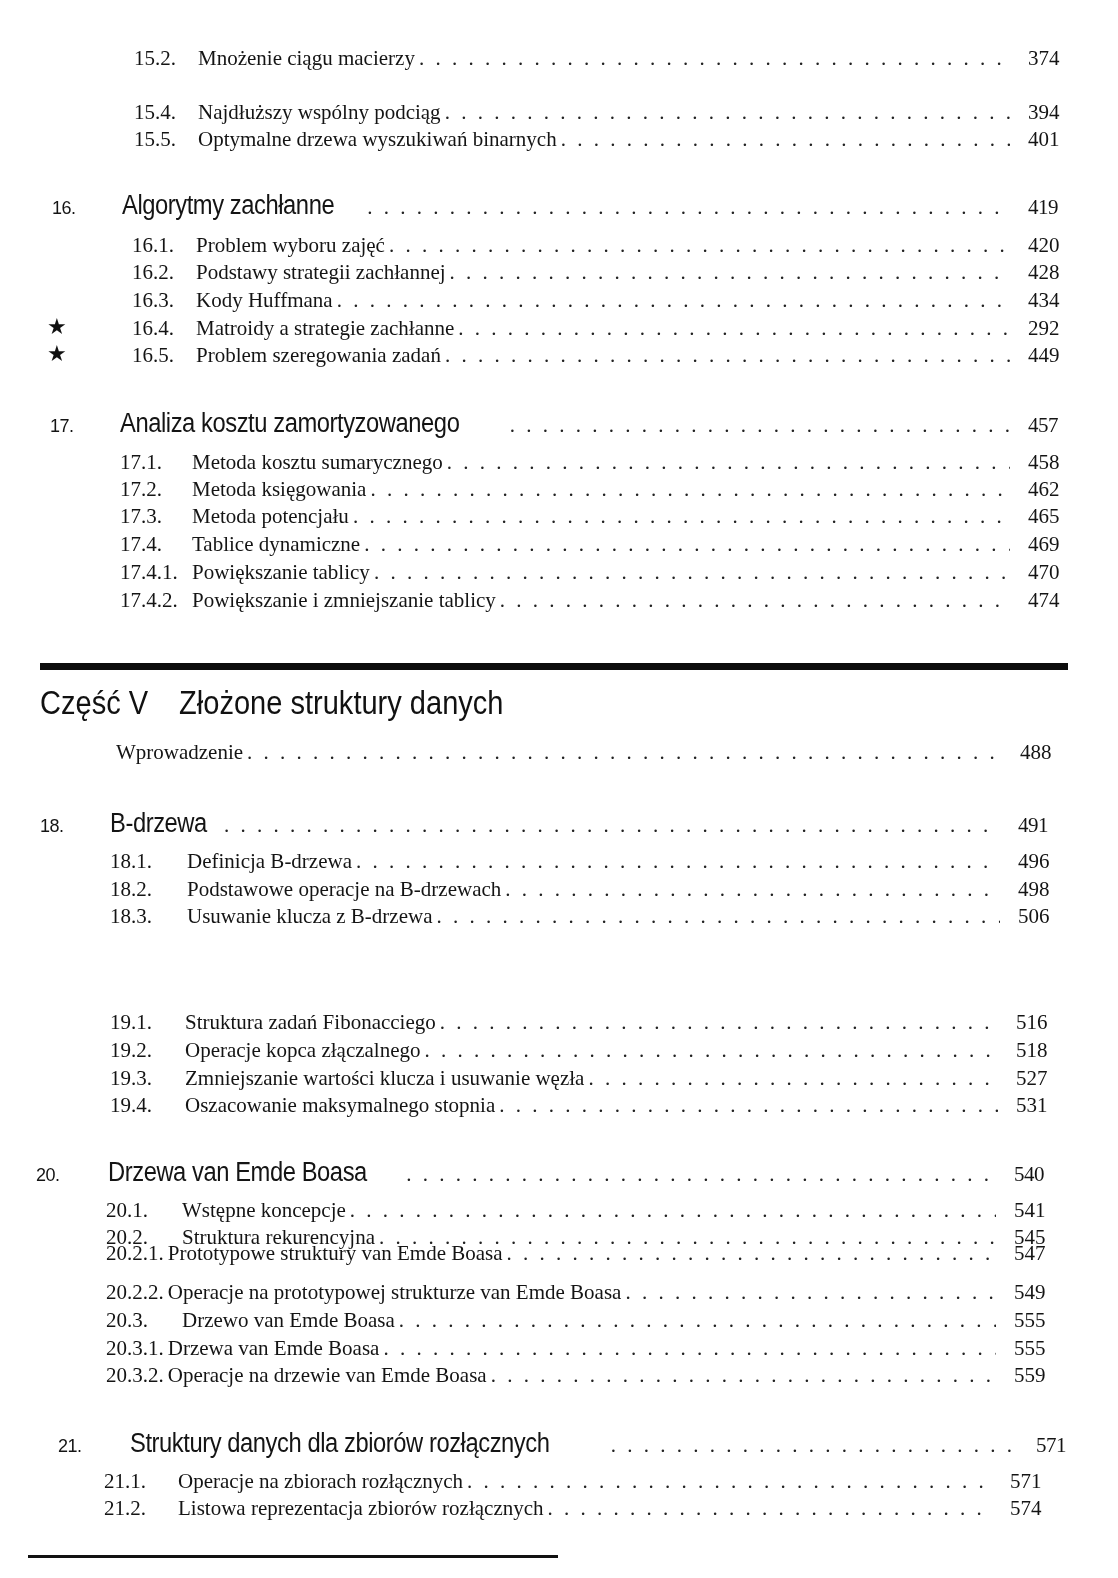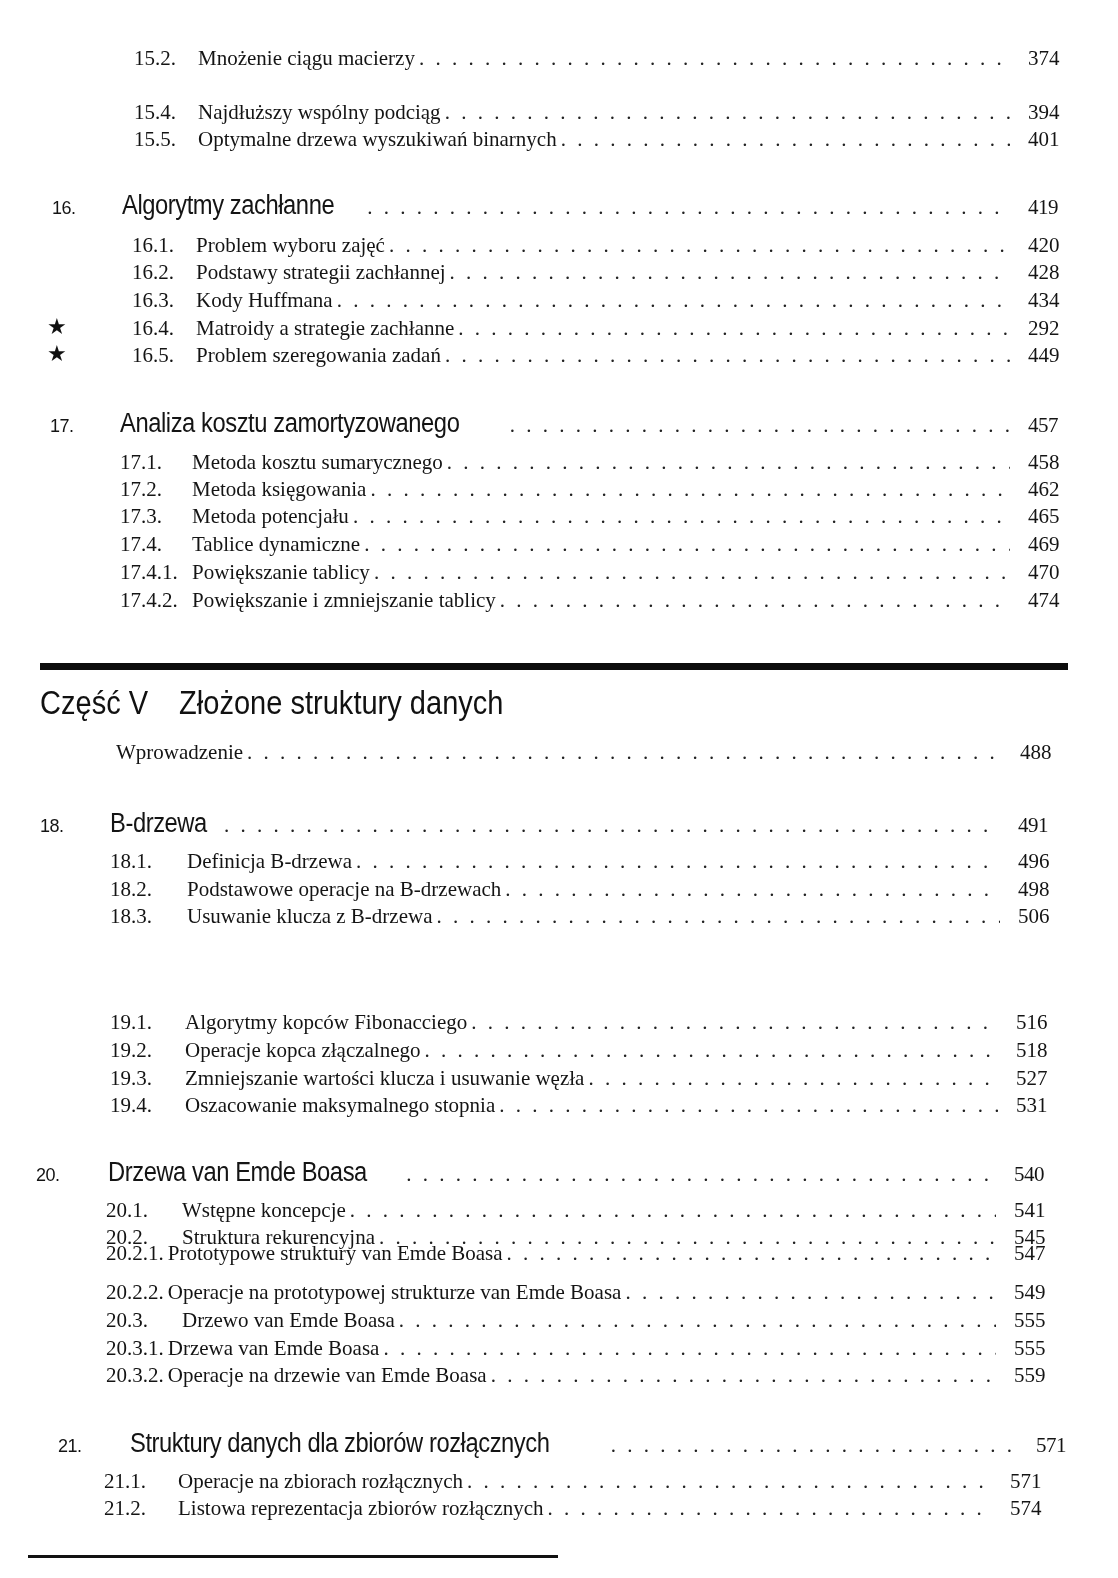--- a/index.html
+++ b/index.html
@@ -250,21 +250,21 @@
   </div>
   <div class="row serif" style="left:110px; top:904px; width:954px;">
     <span class="num" style="width:77px">18.3.</span>
     <span class="title">Usuwanie klucza z B-drzewa</span>
     <span class="leader"></span>
     <span class="page-no">506</span>
   </div>
 
   <div class="row serif" style="left:110px; top:1010px; width:952px;">
     <span class="num" style="width:75px">19.1.</span>
-    <span class="title">Algorytmy kopców Fibonacciego</span>
+    <span class="title">Struktura zadań Fibonacciego</span>
     <span class="leader"></span>
     <span class="page-no">516</span>
   </div>
   <div class="row serif" style="left:110px; top:1038px; width:952px;">
     <span class="num" style="width:75px">19.2.</span>
     <span class="title">Operacje kopca złączalnego</span>
     <span class="leader"></span>
     <span class="page-no">518</span>
   </div>
   <div class="row serif" style="left:110px; top:1066px; width:952px;">

